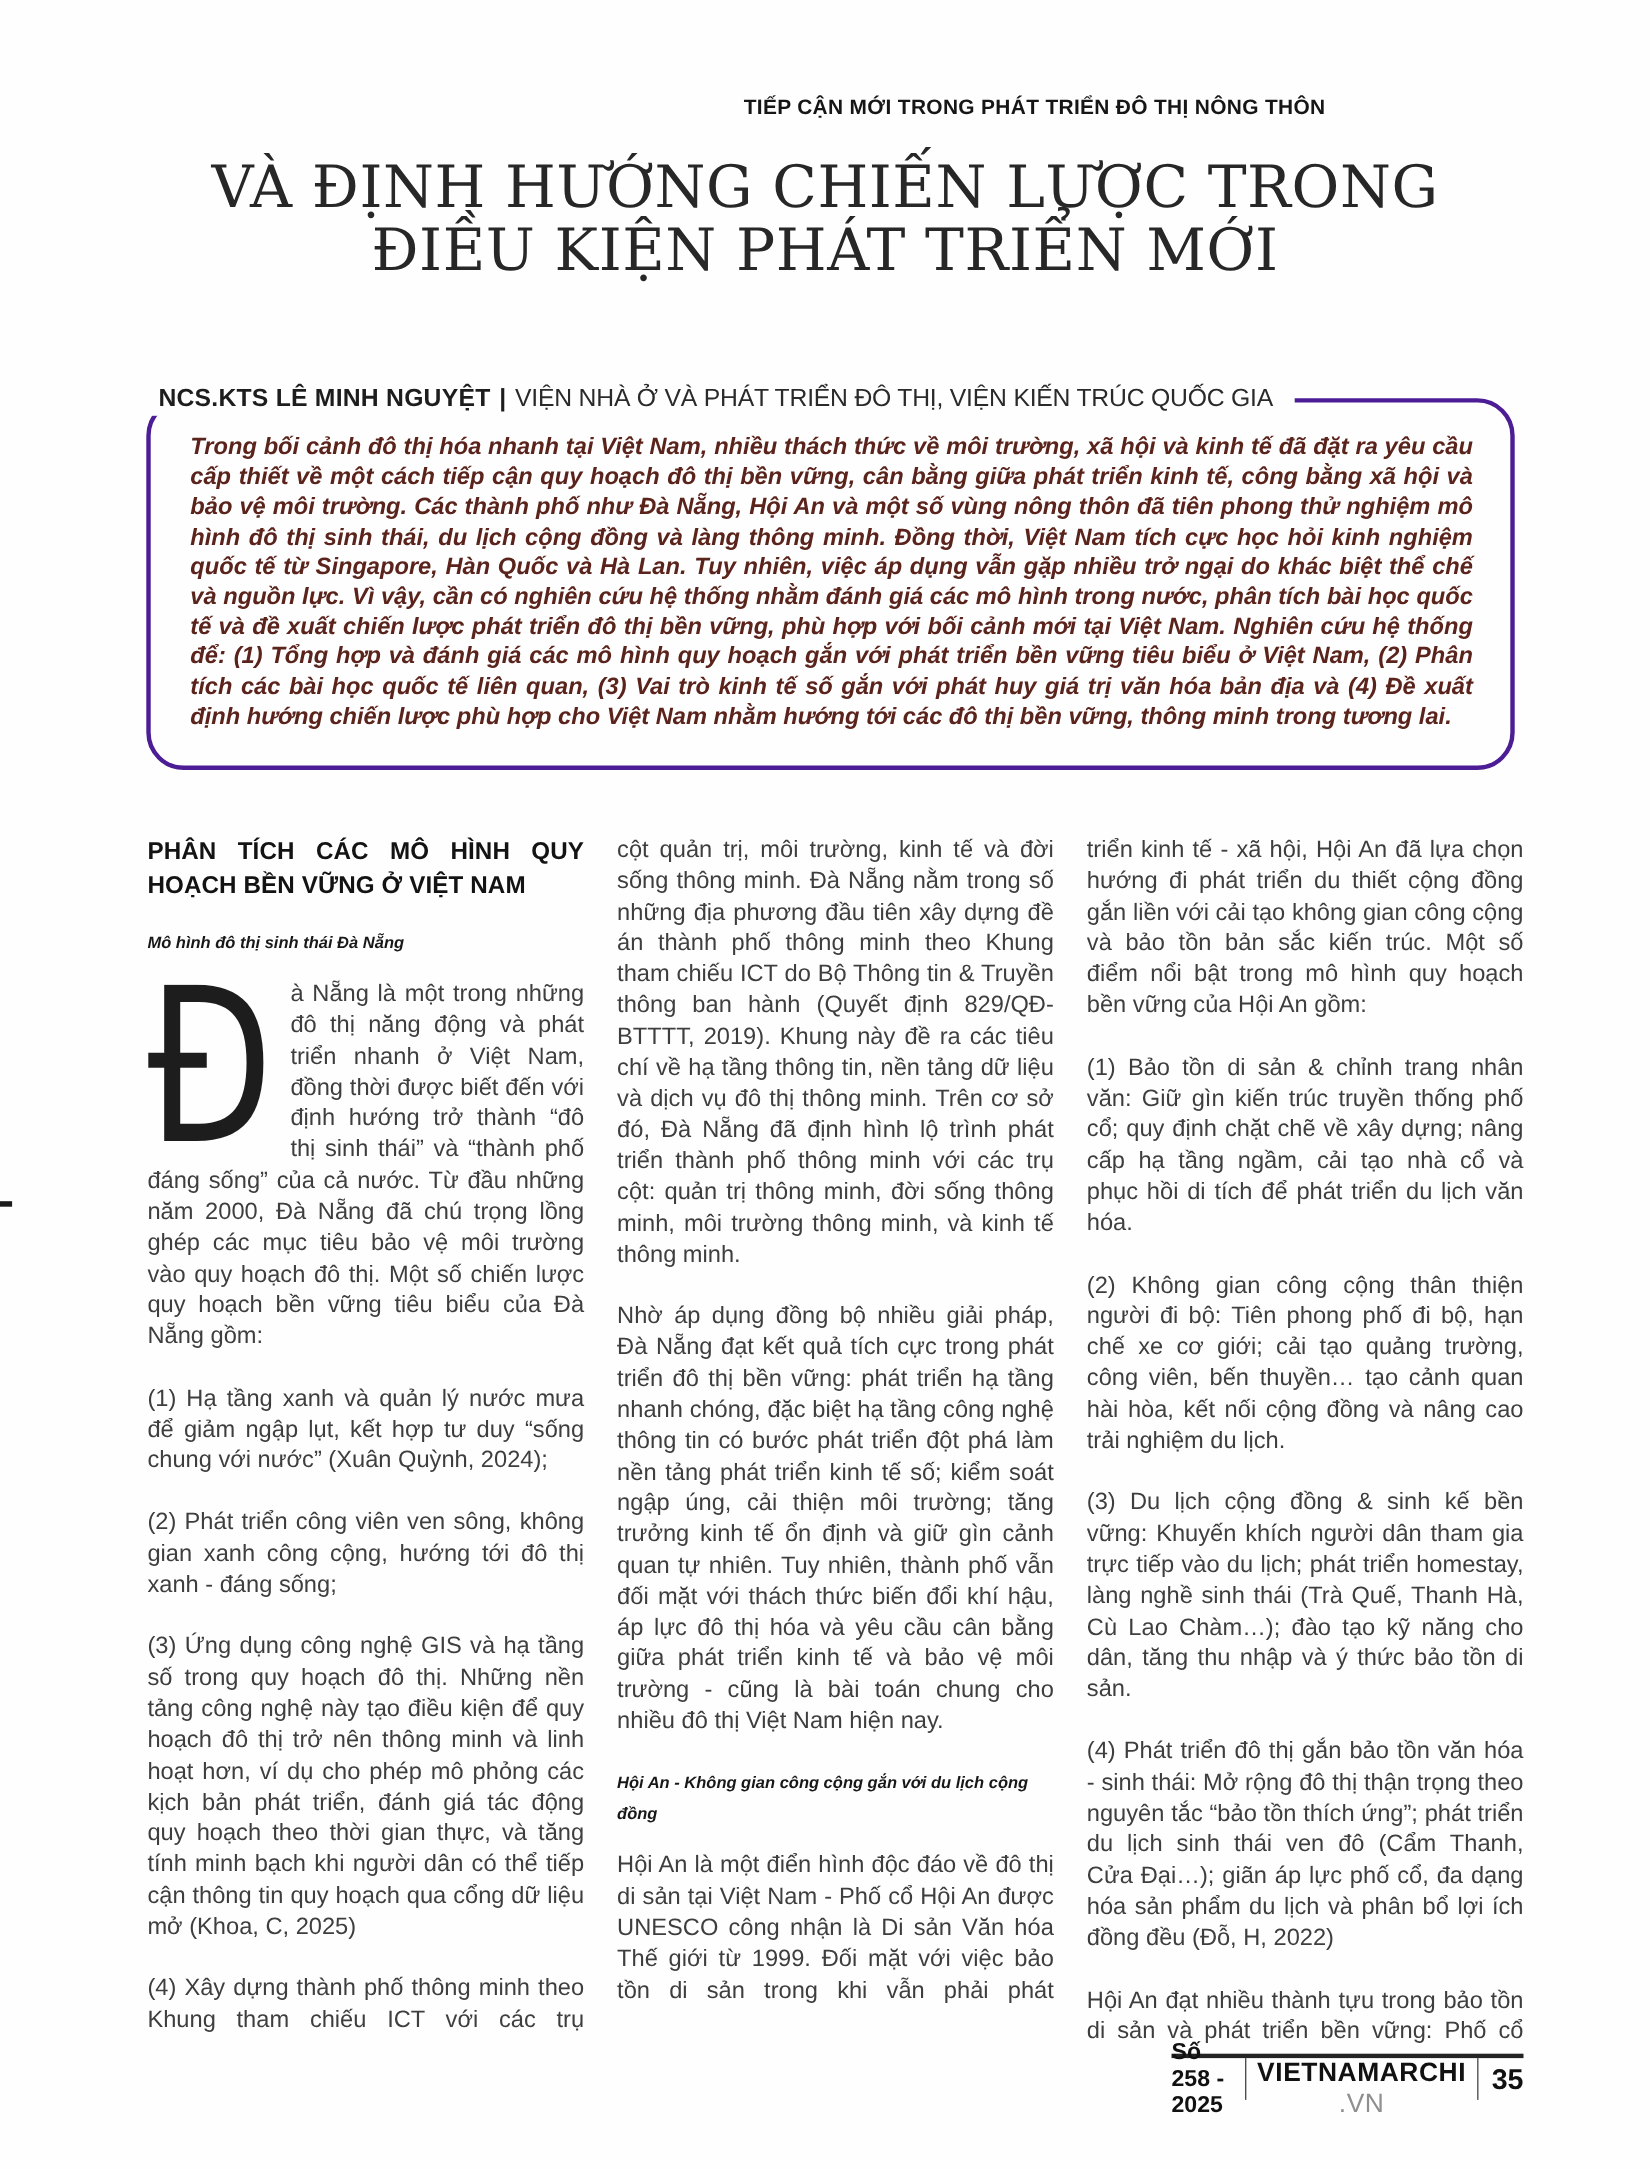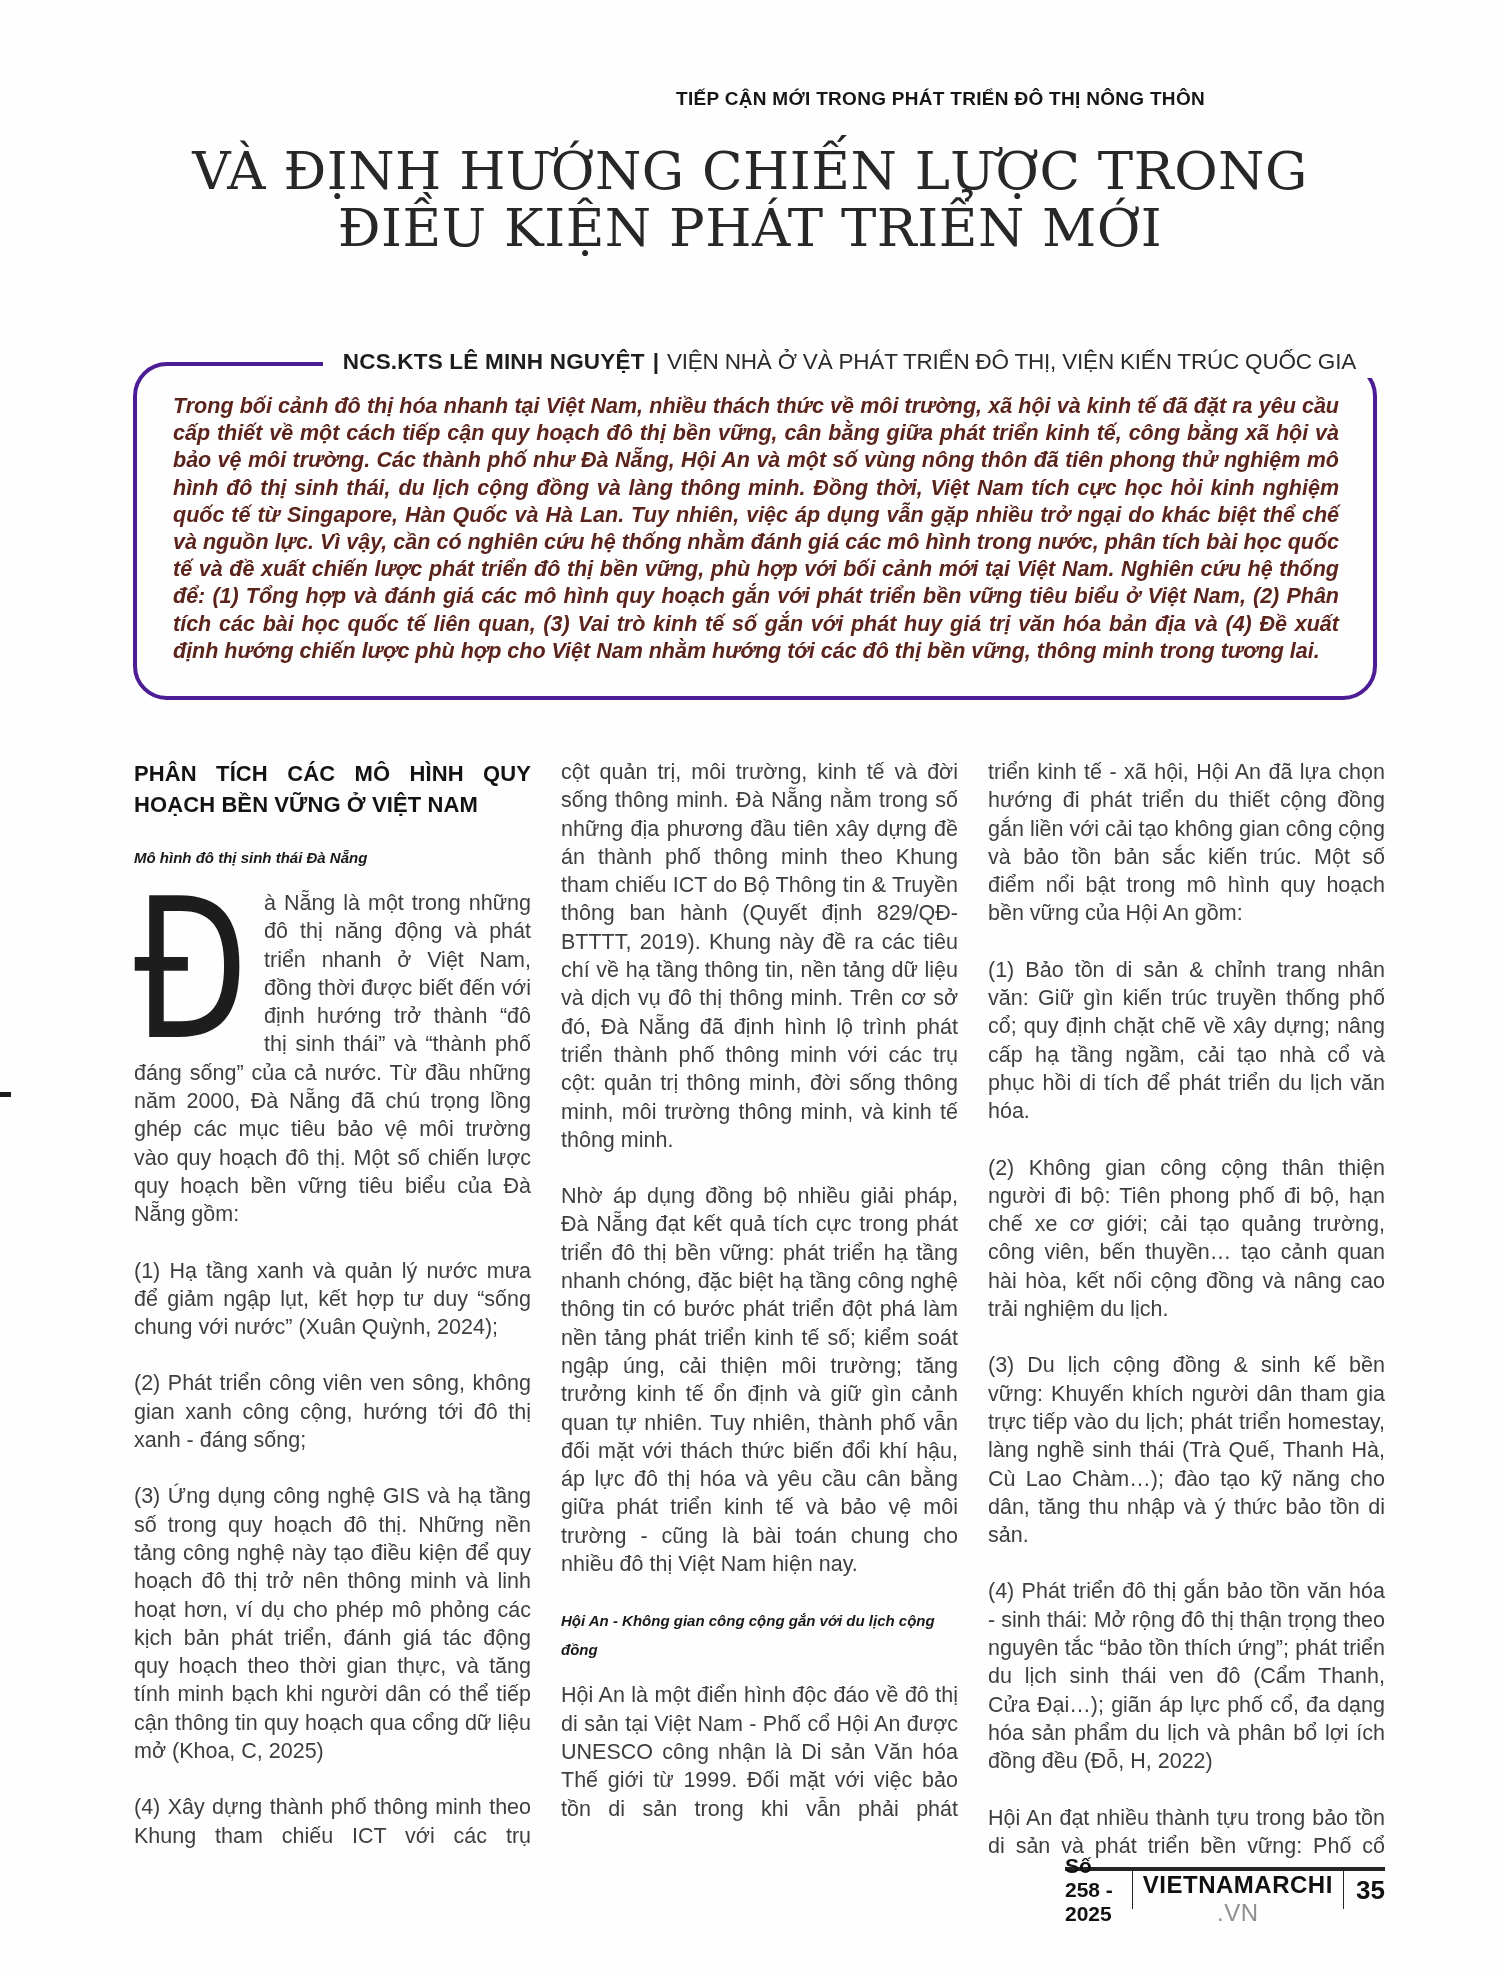--- a/index.html
+++ b/index.html
@@ -9,21 +9,21 @@
   
   .kicker{position:absolute;top:88px;left:133px;width:1072px;text-align:right;
           font-size:19px;line-height:22px;font-weight:bold;color:#161616;letter-spacing:0.3px;}
 
   
   .title{position:absolute;top:142px;left:124px;width:1252px;text-align:center;
          font-family:"DejaVu Serif","Liberation Serif",serif;font-weight:500;
          color:#272727;font-size:53px;line-height:57px;letter-spacing:0.5px;}
 
   
-  .author-row{position:absolute;top:346px;left:124px;width:1252px;text-align:right;height:32px;line-height:32px;text-decoration:underline;}
+  .author-row{position:absolute;top:346px;left:124px;width:1252px;text-align:left;height:32px;line-height:32px;text-decoration:underline;}
   .author-row .inner{display:inline-block;background:#fefefe;padding:0 20px;font-size:22.5px;color:#1d1d1d;white-space:nowrap;}
   .author-name{font-weight:bold;letter-spacing:0.2px;}
   .author-sep{font-weight:bold;padding:0 8px;}
   .author-aff{font-weight:normal;color:#2a2a2a;letter-spacing:-0.2px;}
 
   
   .abstract-box{position:absolute;top:362px;left:133px;width:1244px;height:338px;
                 border:4px solid #4c1d95;border-radius:34px;box-sizing:border-box;}
   .abstract-text{margin:27px 34px 0 36px;font-size:21.5px;line-height:27.2px;
                  font-weight:bold;font-style:italic;color:#5a231b;text-align:justify;}

